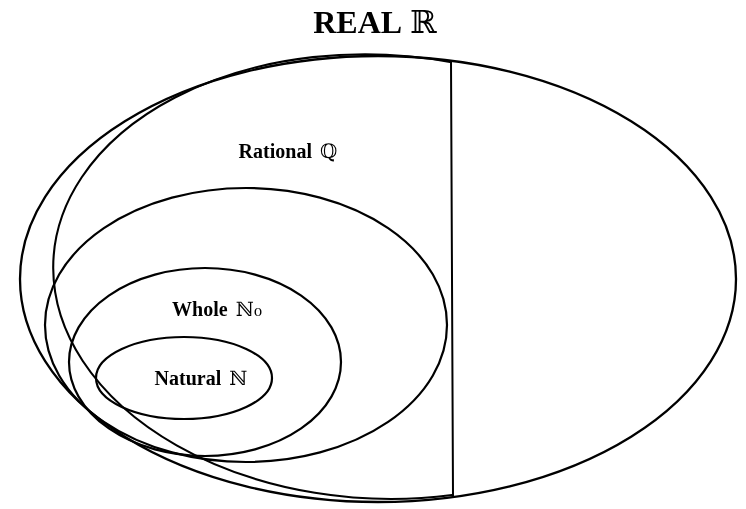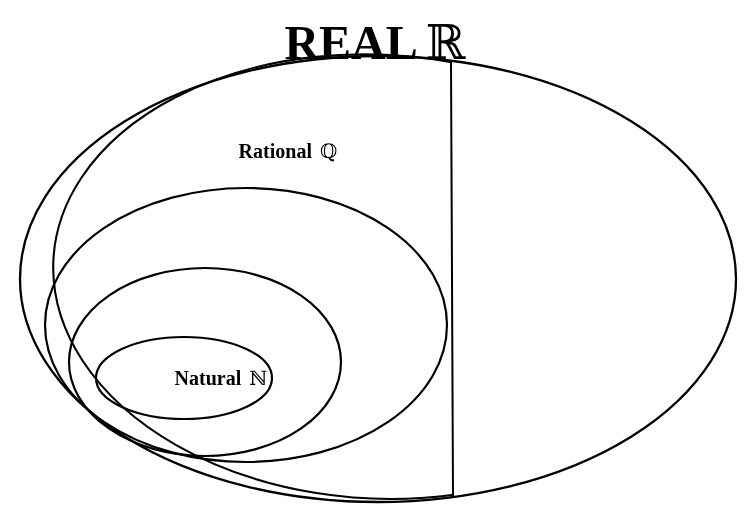--- a/index.html
+++ b/index.html
@@ -29,21 +29,21 @@
   }
   .label .word {
     font-weight: bold;
     font-family: "Liberation Serif", "DejaVu Serif", serif;
   }
   .label .sym {
     font-weight: normal;
     font-family: "DejaVu Serif", "DejaVu Sans", serif;
     margin-left: 8px;
   }
-  .title-label { font-size: 48px; margin-top: 20px; }
+  .title-label { font-size: 32px; }
   .set-label   { font-size: 20px; }
 </style>
 </head>
 <body>
 
 <div class="stage">
 
   <svg width="746" height="509" viewBox="0 0 746 509">
     <g fill="none" stroke-linecap="round" stroke="#000000">
 
@@ -63,19 +63,22 @@
 
   <div class="label title-label" style="left: 375px; top: 22px;">
     <span class="word">REAL</span><span class="sym">ℝ</span>
   </div>
 
   <div class="label set-label" style="left: 288px; top: 151px;">
     <span class="word">Rational</span><span class="sym">ℚ</span>
   </div>
 
 
+  <div class="label set-label" style="left: 217px; top: 309px;">
+    <span class="word">Whole</span><span class="sym">ℕ₀</span>
+  </div>
 
-  <div class="label set-label" style="left: 201px; top: 378px; margin-left: 20px;">
+  <div class="label set-label" style="left: 201px; top: 378px;">
     <span class="word">Natural</span><span class="sym">ℕ</span>
   </div>
 
 
 </div>
 
 </body></html>

